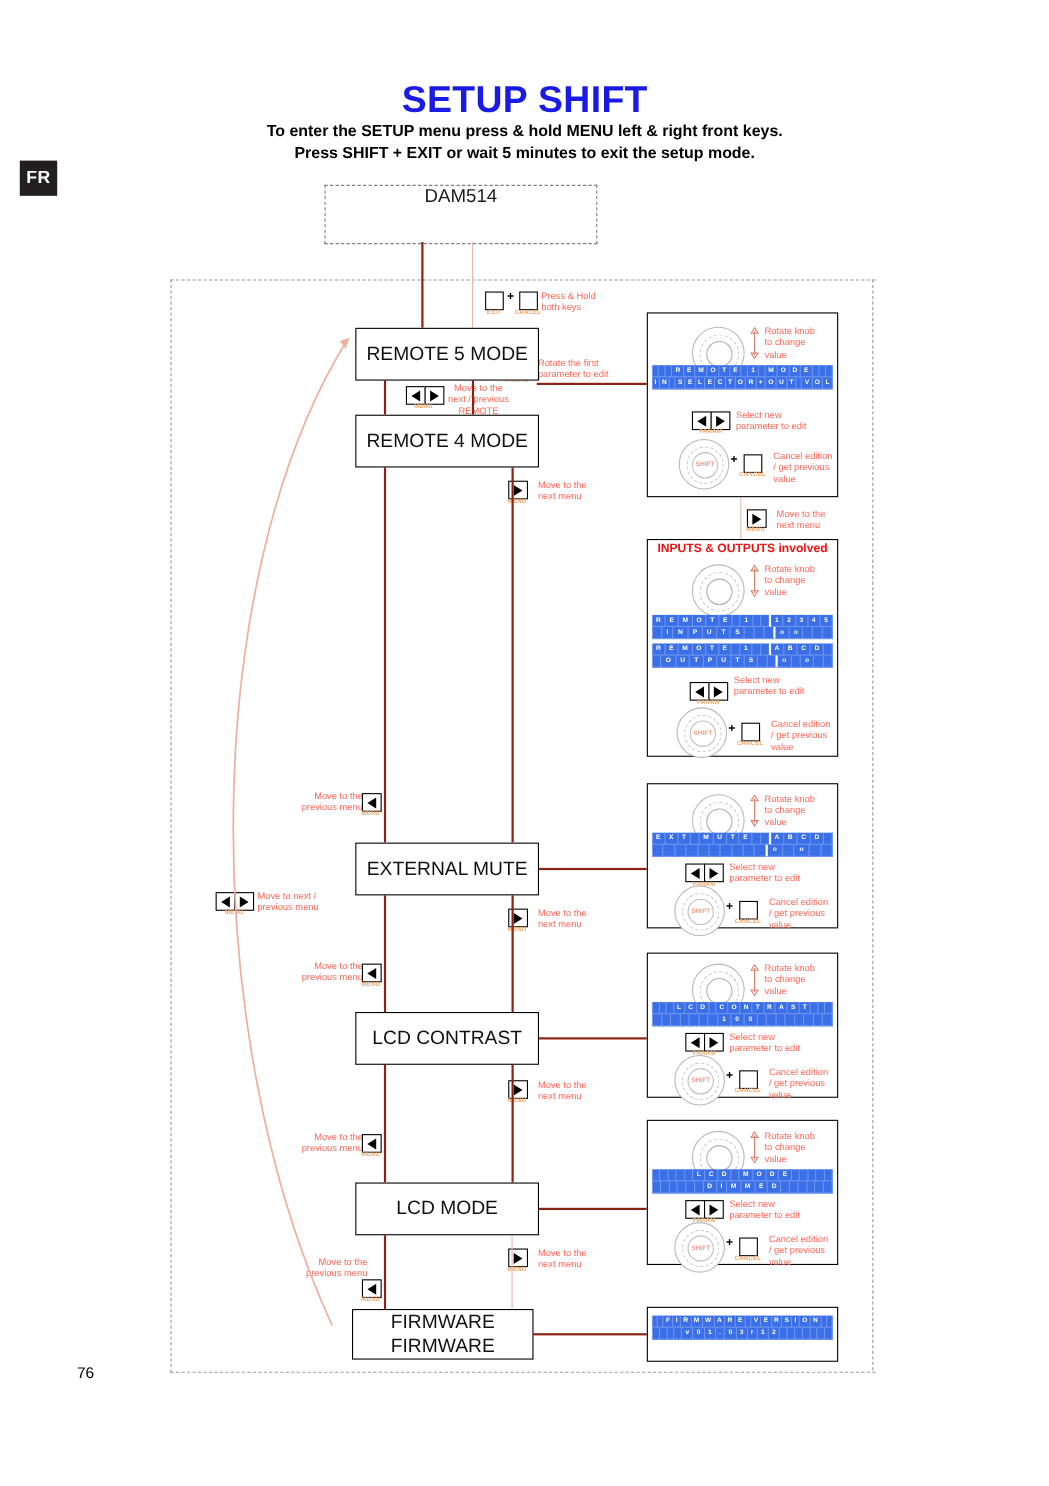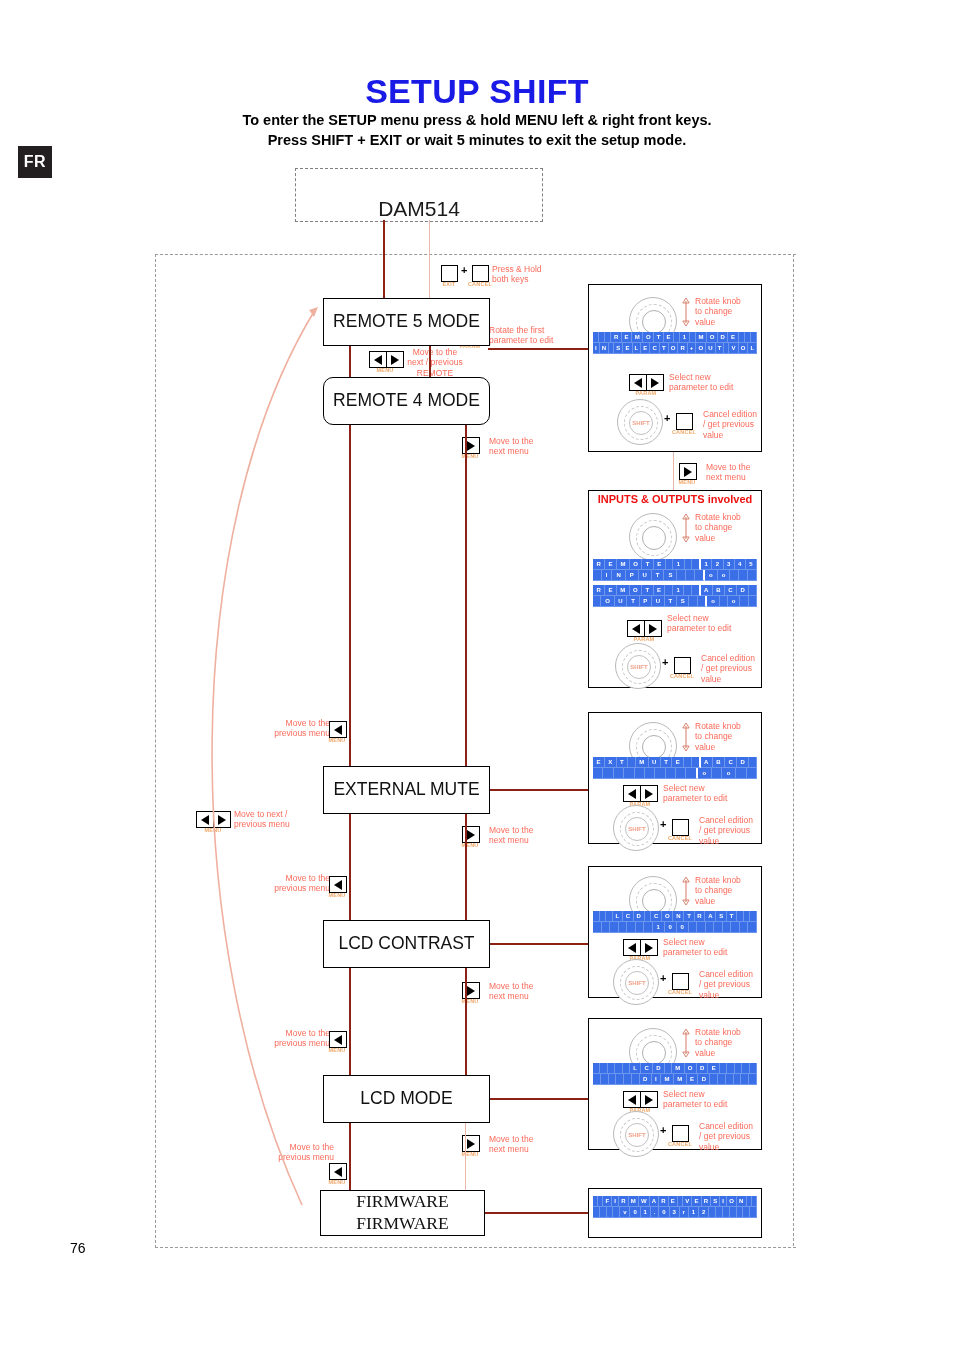--- a/index.html
+++ b/index.html
@@ -31,46 +31,46 @@
   #subtitle-2{top:132px;}
 
   #page-number{
     left:70px;top:1240px;font-size:14px;color:#000;
   }
 
   
   #device-box{
     left:295px;top:168px;width:246px;height:52px;
     border:1.6px dashed #808080;
-    display:flex;align-items:flex-end;justify-content:center;
-    font-size:21px;color:#1a1a1a;
+    display:flex;align-items:flex-start;justify-content:center;
+    font-size:17px;color:#1a1a1a;
   }
   #outer-dashed{
     left:155px;top:254px;width:640px;height:992px;
     border:1.6px dashed #9a9a9a;
     border-right:none;
   }
   #outer-dashed-right{
     left:793px;top:254px;width:0;height:992px;
     border-left:1.6px dashed #9a9a9a;
   }
 
   
   .flow-box{
     border:1.7px solid #000;background:#fff;
     display:flex;align-items:center;justify-content:center;
     font-size:17.5px;color:#111;text-align:center;
     line-height:1.25;z-index:6;
   }
   #box-remote1{left:323px;top:298px;width:165px;height:46px;}
-  #box-remote4{left:323px;top:377px;width:165px;height:46px;border-radius:10px;}
+  #box-remote4{left:323px;top:377px;width:165px;height:46px;}
   #box-extmute{left:323px;top:766px;width:165px;height:46px;}
   #box-lcdcontrast{left:323px;top:920px;width:165px;height:46px;}
   #box-lcdmode{left:323px;top:1075px;width:165px;height:46px;}
-  #box-firmware{left:320px;top:1190px;width:163px;height:44px;flex-direction:column;font-family:Liberation Serif, serif;}
+  #box-firmware{left:320px;top:1190px;width:163px;height:44px;flex-direction:column;}
 
   
   .vline{background:#8b2213;width:1.6px;z-index:2;}
   .vline-pale{background:#e8b9ab;width:1.4px;z-index:2;}
   .hline{background:#8b2213;height:1.6px;z-index:2;}
 
   
   .panel{
     border:1.7px solid #000;background:#fff;z-index:5;
   }

